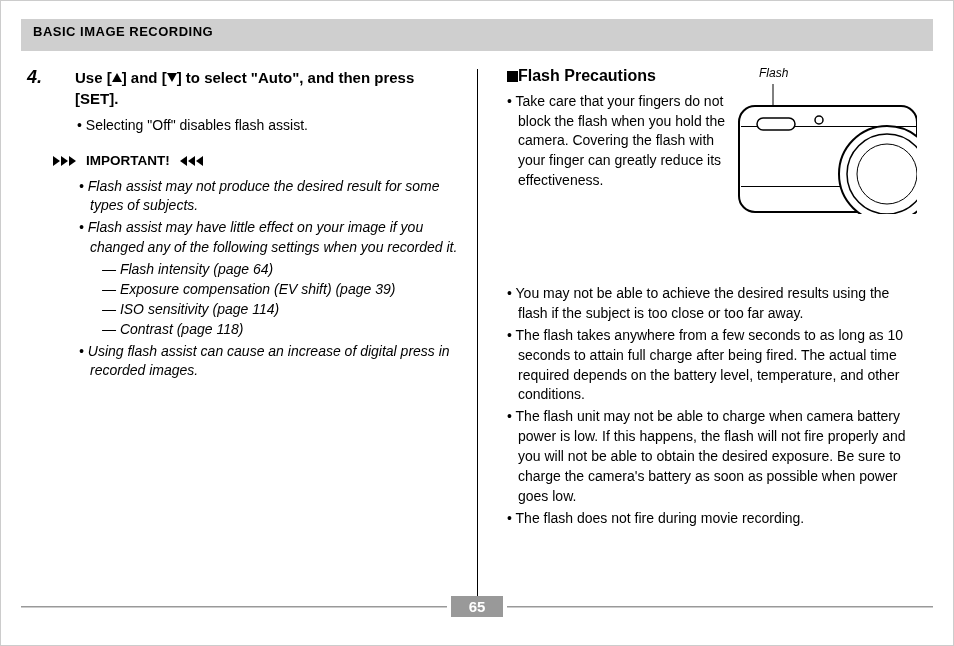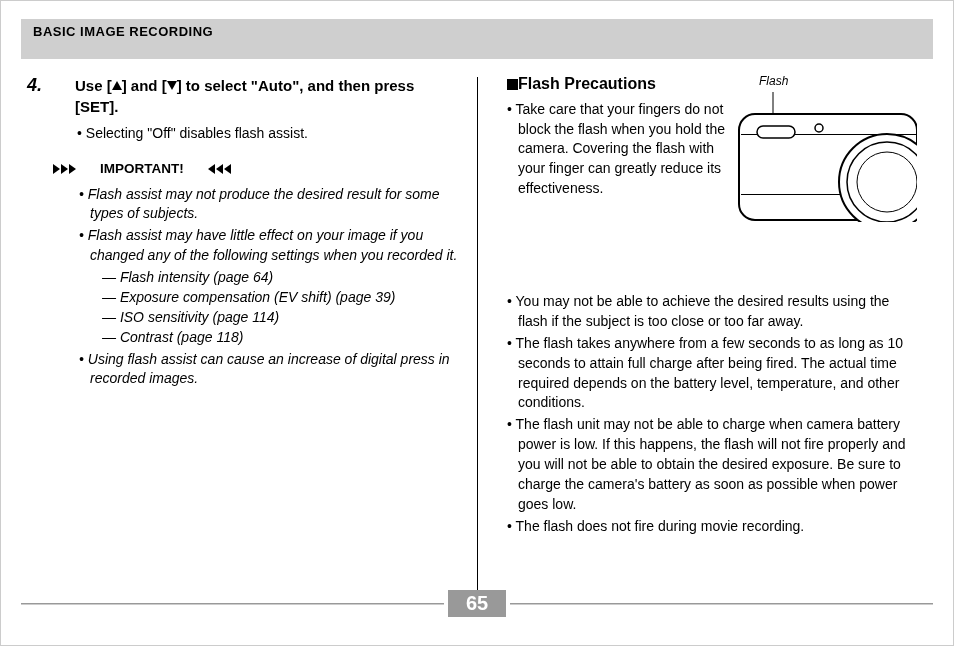--- a/index.html
+++ b/index.html
@@ -8,21 +8,21 @@
     height: 646px;
     background: #fff;
     font-family: Arial, Helvetica, sans-serif;
     color: #000;
     position: relative;
     padding: 18px 20px 0 20px;
     border: 1px solid #ccc;
   }
   .header-bar {
     background: #cfcfcf;
-    height: 40px;
+    height: 32px;
     line-height: 26px;
     padding-left: 12px;
     font-weight: bold;
     font-size: 13px;
     letter-spacing: 0.5px;
     margin-bottom: 14px;
   }
   .columns {
     display: flex;
     height: 510px;
@@ -61,21 +61,21 @@
   .sub-bullet {
     text-indent: -12px;
     padding-left: 12px;
     margin-left: 2px;
     margin-top: 6px;
     font-size: 14px;
   }
   .important-row {
     display: flex;
     align-items: center;
-    gap: 22px;
+    gap: 8px;
     margin: 16px 0 6px 2px;
   }
   .marker-l, .marker-r { display:inline-flex; gap:1px; }
   .marker-l span, .marker-r span {
     width: 0; height: 0; display:inline-block;
   }
   .tri-r {
     border-top: 5px solid transparent;
     border-bottom: 5px solid transparent;
     border-left: 7px solid #000;
@@ -137,21 +137,21 @@
   .footer-line {
     flex:1;
     border-top: 1px solid #999;
     border-bottom: 1px solid #ccc;
     height:2px;
   }
   .page-badge {
     background: #999;
     color: #fff;
     font-weight: bold;
-    font-size: 20px;
+    font-size: 15px;
     padding: 2px 18px;
     margin: 0 4px;
   }
   .arrow-up, .arrow-dn {
     display:inline-block; width:0; height:0;
     border-left:5px solid transparent;
     border-right:5px solid transparent;
     vertical-align: 1px;
   }
   .arrow-up { border-bottom:9px solid #000; }

